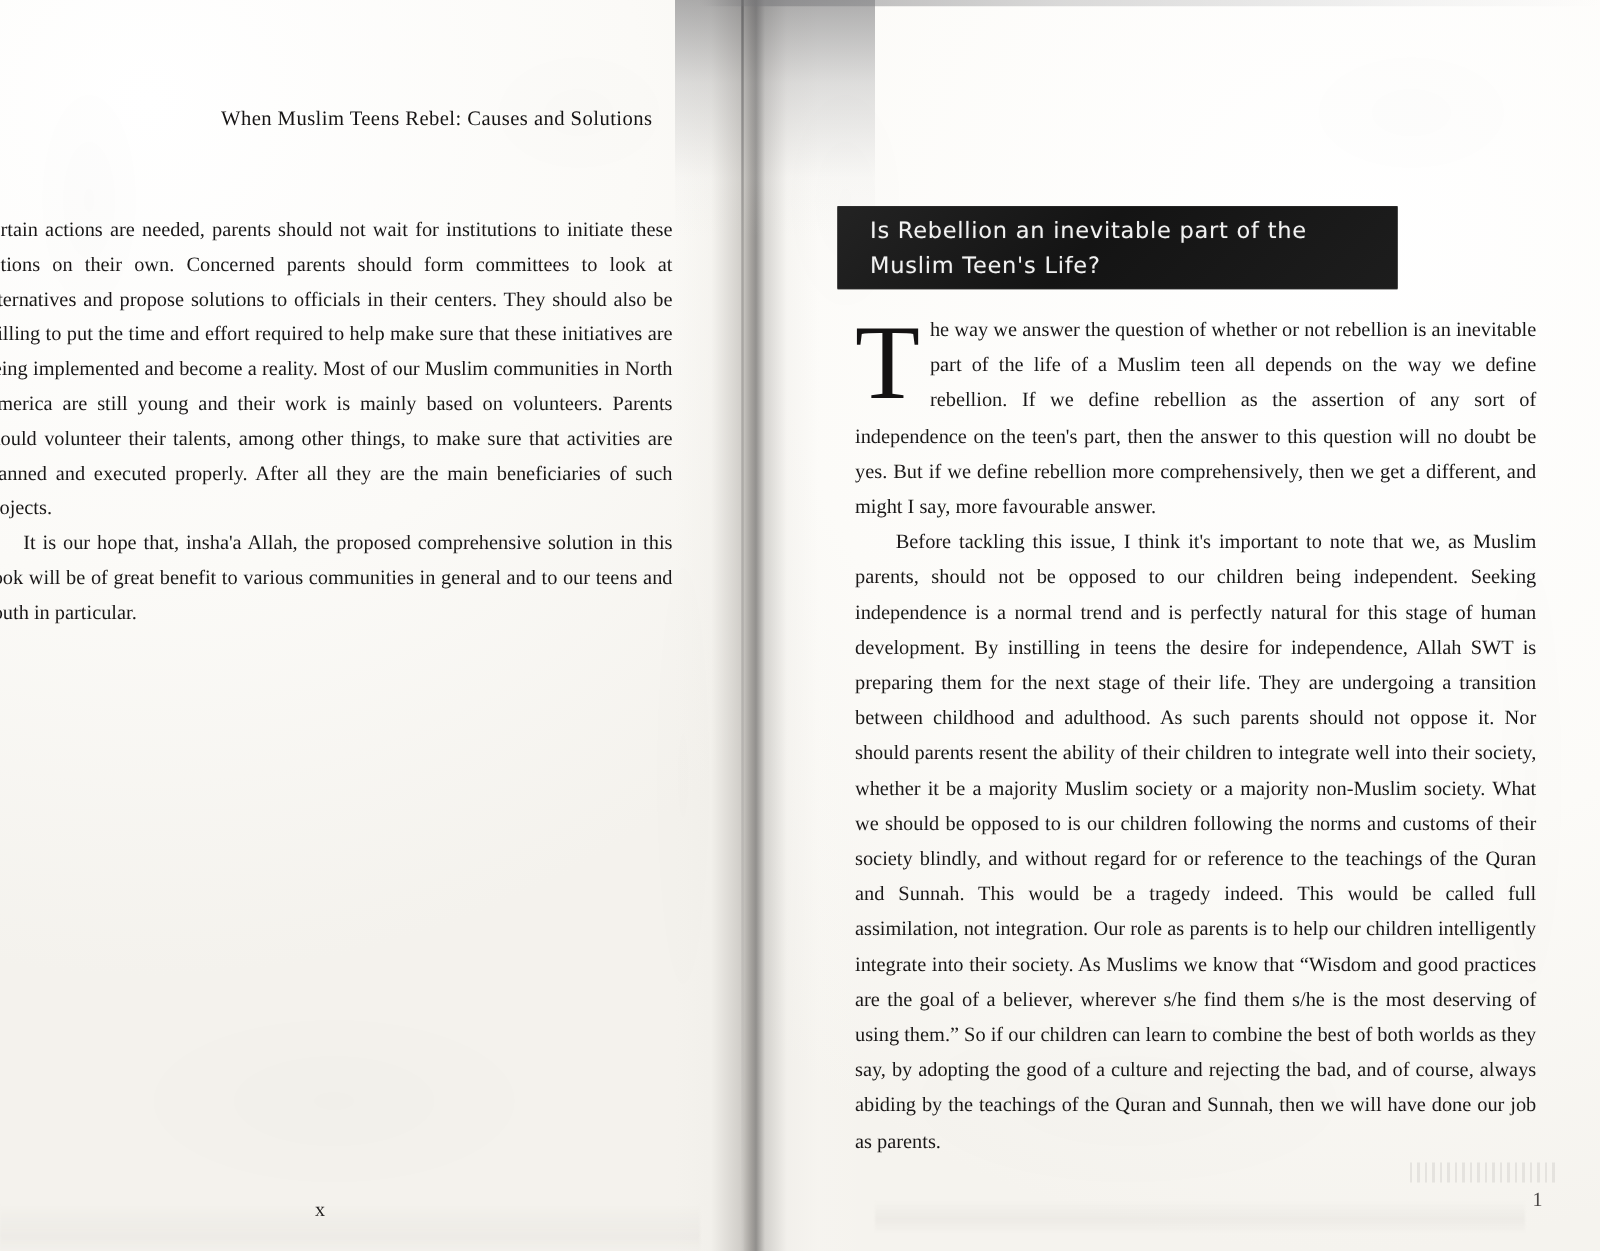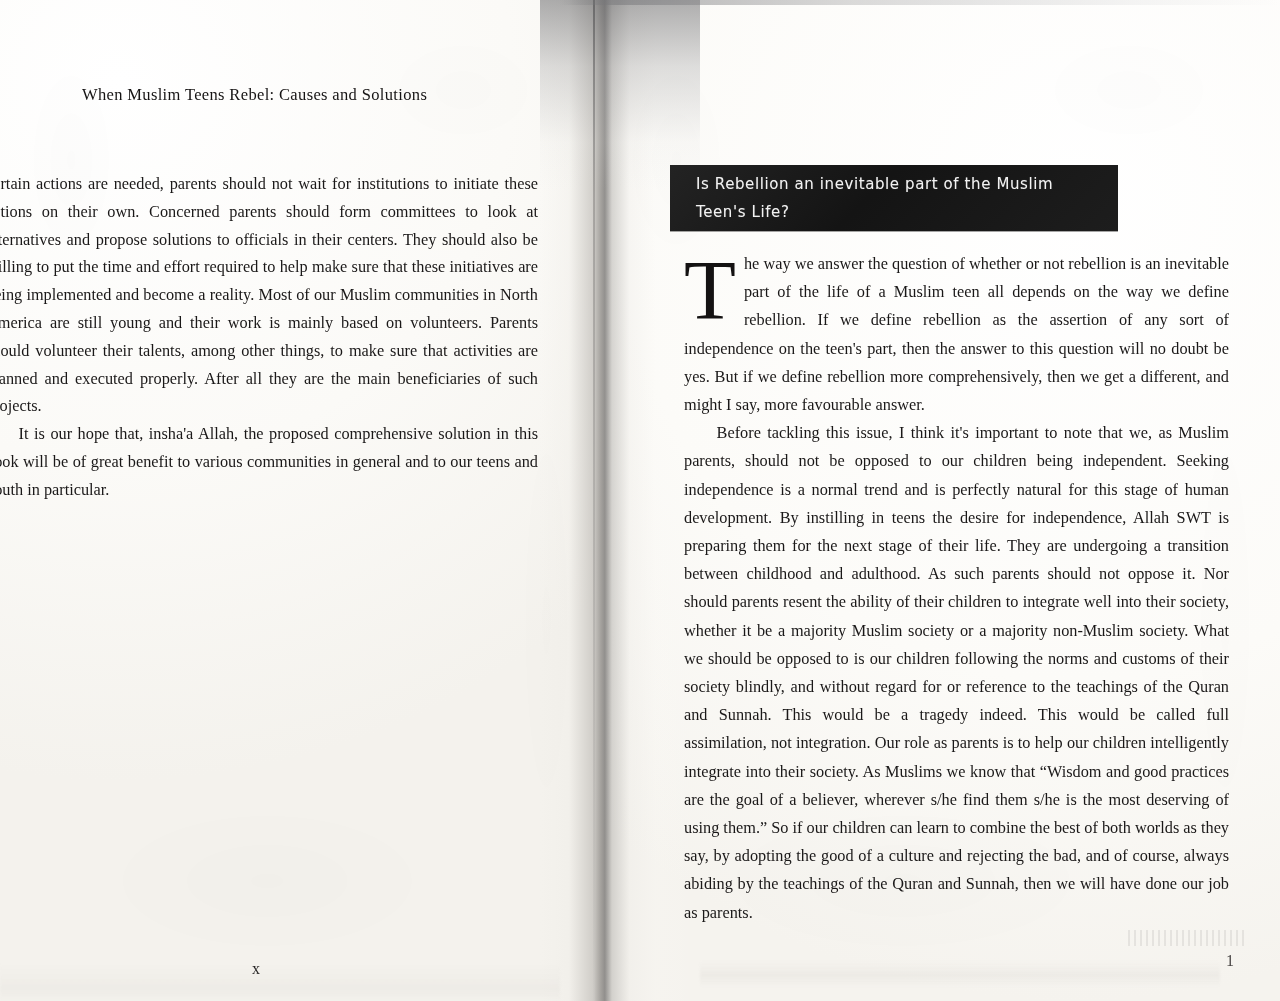--- a/index.html
+++ b/index.html
@@ -113,20 +113,21 @@
   
   .running-head {
     position: absolute;
     left: 82px;
     top: 85px;
     width: 440px;
     font-size: 16.5px;
     letter-spacing: .35px;
     color: #161414;
     white-space: nowrap;
+    text-align: right;
   }
 
   
   .col-left {
     position: absolute;
     left: -14px;
     top: 170px;
     width: 552px;
     font-size: 16.3px;
     line-height: 27.8px;
@@ -149,21 +150,21 @@
     background-image: linear-gradient(135deg, #232323 0%, #141414 45%, #1d1d1d 100%);
     box-shadow: 0 1px 0 rgba(0,0,0,.35);
   }
   .heading-band .htext {
     position: absolute;
     left: 26px;
     top: 6px;
     right: 10px;
     color: #f2f2f2;
     font-family: "DejaVu Sans", "Liberation Sans", sans-serif;
-    font-size: 15px;
+    font-size: 18px;
     line-height: 27.5px;
     letter-spacing: .6px;
     text-shadow: 0 0 1px rgba(255,255,255,.25);
   }
 
   .col-right {
     position: absolute;
     left: 684px;
     top: 250px;
     width: 545px;

